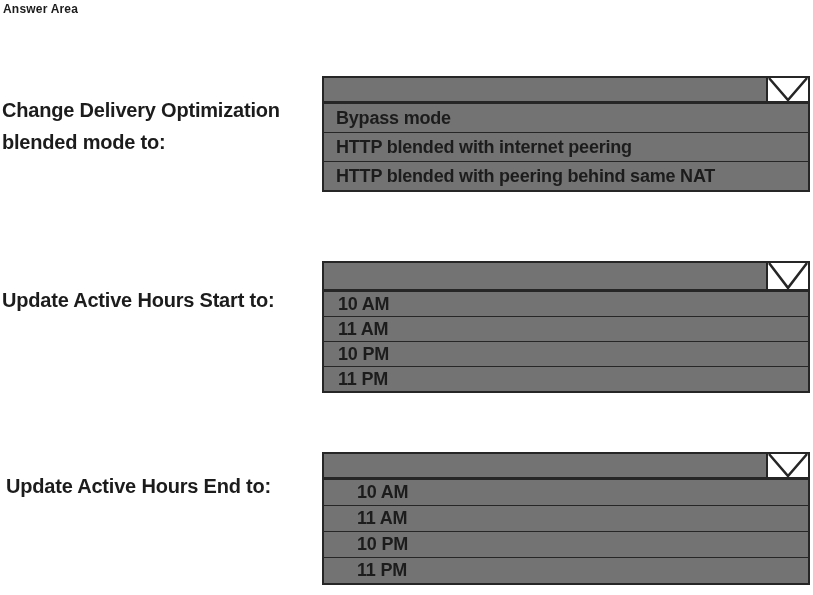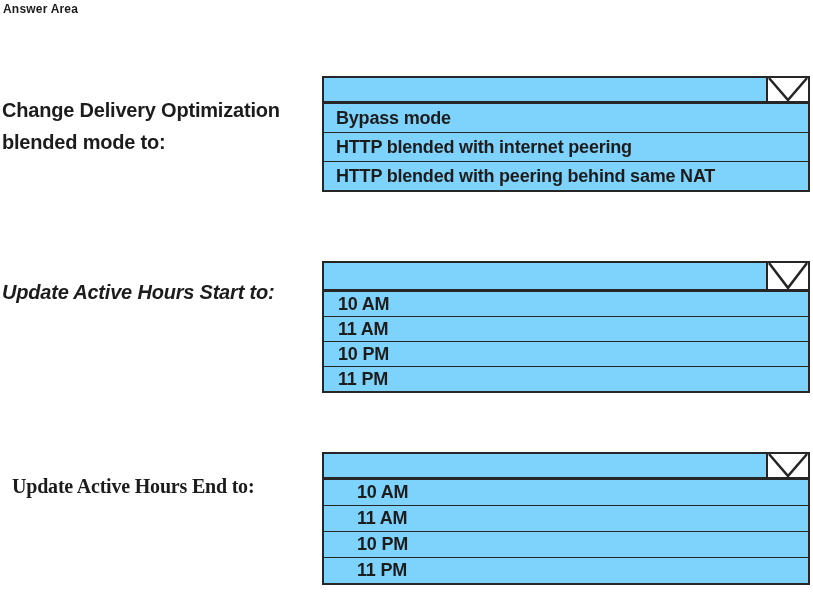--- a/index.html
+++ b/index.html
@@ -16,26 +16,26 @@
     font-size: 12px; font-weight: 700; letter-spacing: 0.2px;
   }
   .q-label {
     position: absolute;
     font-size: 20px; font-weight: 700;
     line-height: 32px; letter-spacing: -0.2px;
     white-space: nowrap;
     margin-top: 24px;
   }
   #q1-label { left: 2px; top: 70px; }
-  #q2-label { left: 2px; top: 252px; font-style: italic; }
-  #q3-label { left: 12px; top: 446px; font-family: Liberation Serif, serif; }
+  #q2-label { left: 2px; top: 260px; }
+  #q3-label { left: 6px; top: 446px; }
 
   .dropdown {
     position: absolute; left: 322px; width: 488px;
-    border: 2px solid #262626; background: #7dd3fc;
+    border: 2px solid #262626; background: #737373;
   }
   #q1-box { top: 76px; }
   #q2-box { top: 261px; }
   #q3-box { top: 452px; }
 
   .dd-header {
     position: relative;
     border-bottom: 2px solid #262626;
     display: flex; align-items: center;
     padding-left: 12px;

